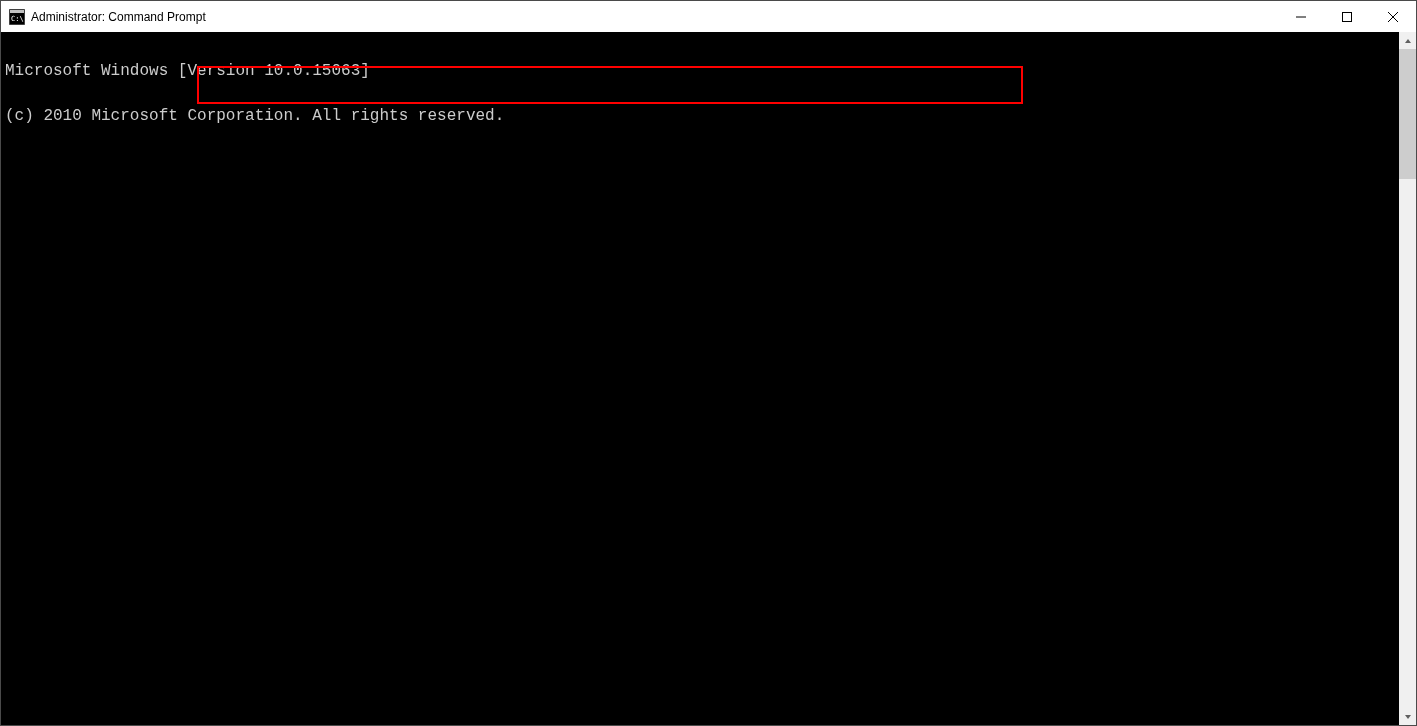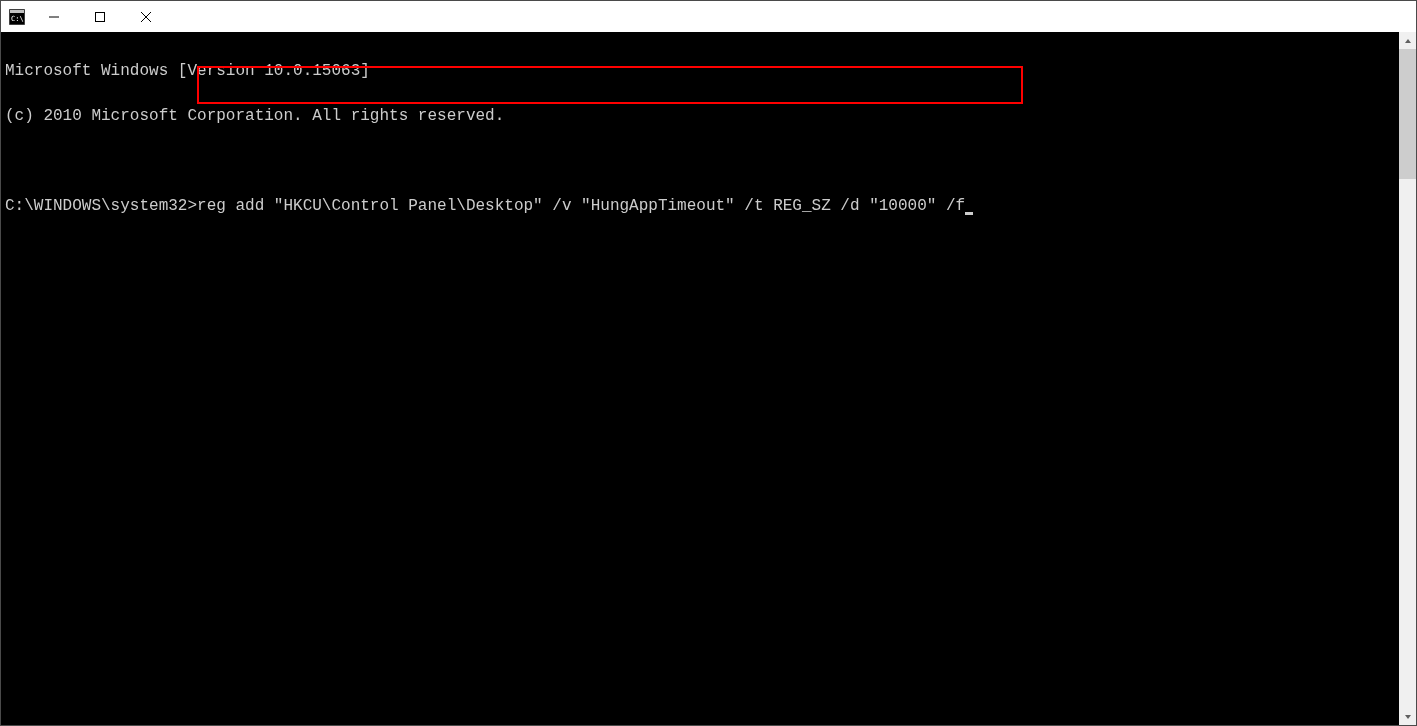--- a/index.html
+++ b/index.html
@@ -138,20 +138,21 @@
   <div class="titlebar">
     <span class="titlebar-icon">
       <svg viewBox="0 0 16 16">
         <rect x="0" y="0" width="16" height="16" fill="#000"></rect>
         <rect x="1" y="1" width="14" height="3" fill="#c0c0c0"></rect>
         <rect x="1" y="4" width="14" height="11" fill="#000"></rect>
         <text x="2" y="12" font-size="7" fill="#fff" font-family="monospace">C:\</text>
         <rect x="0" y="0" width="16" height="16" fill="none" stroke="#808080" stroke-width="1"></rect>
       </svg>
     </span>
+    <span class="titlebar-title">Administrator: Command Prompt</span>
     <div class="window-controls">
       <div class="window-control">
         <svg viewBox="0 0 10 10">
             <line x1="0" y1="5" x2="10" y2="5" stroke="#000" stroke-width="1"></line>
           </svg>
       </div>
       <div class="window-control">
         <svg viewBox="0 0 10 10">
             <rect x="0.5" y="0.5" width="9" height="9" fill="none" stroke="#000" stroke-width="1"></rect>
           </svg>
@@ -162,21 +163,20 @@
             <line x1="10" y1="0" x2="0" y2="10" stroke="#000" stroke-width="1"></line>
           </svg>
       </div>
     </div>
   </div>
   <div class="terminal-wrap">
     <div class="terminal">
       <div class="terminal-line">Microsoft Windows [Version 10.0.15063]</div>
       <div class="terminal-line">(c) 2010 Microsoft Corporation. All rights reserved.</div>
       <div class="terminal-line"></div>
-      <div class="terminal-line"><span>C:\WINDOWS\system32&gt;</span><span>reg add "HKCU\Control Panel\Desktop" /v "HungAppTimeout" /t REG_SZ /d "10000" /f</span><span class="prompt-cursor"></span></div>
       <div class="highlight-box"></div>
     </div>
     <div class="scrollbar-v">
       <div class="scrollbar-btn">
         <svg viewBox="0 0 8 8">
             <polygon points="4,2 7,6 1,6" fill="#606060"></polygon>
           </svg>
       </div>
       <div class="scrollbar-track">
         <div class="scrollbar-thumb"></div>

